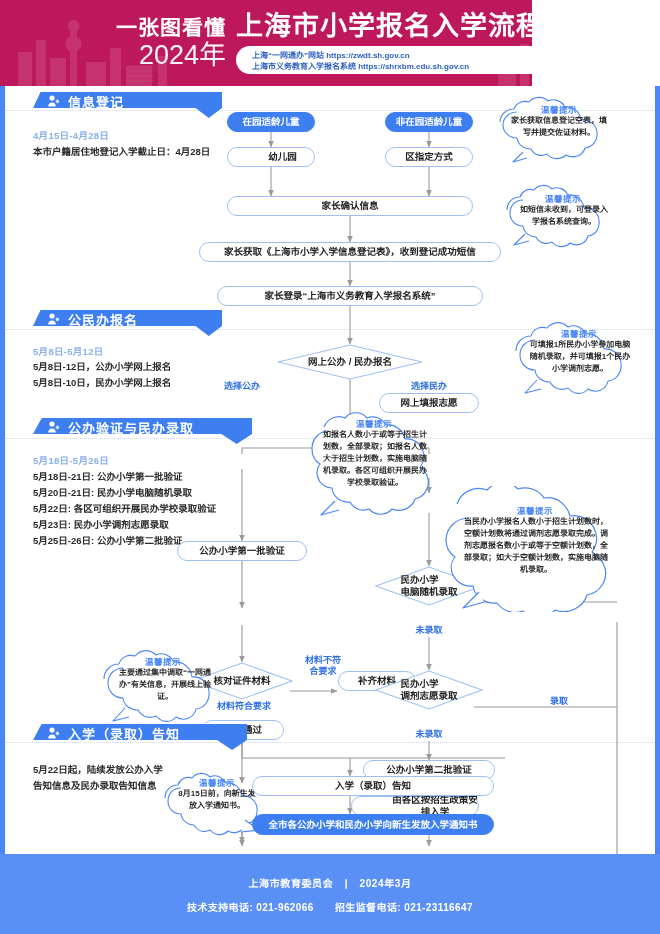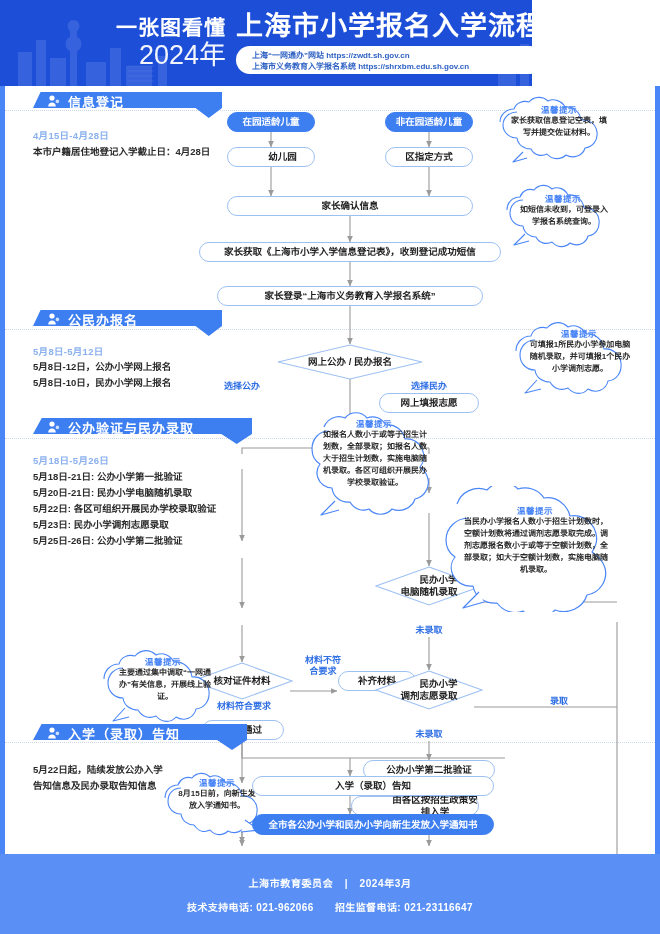--- a/index.html
+++ b/index.html
@@ -11,21 +11,21 @@
     overflow:hidden;
     position:relative;
     color:#222;
     -webkit-font-smoothing:antialiased;
   }
   .page{position:relative;width:660px;height:934px;}
 
   
   .header{
     position:absolute;left:0;top:0;width:532px;height:86px;
-    background:#1d4ed8;
+    background:#be185d;
     overflow:hidden;
   }
   .skyline{position:absolute;left:0;top:0;width:660px;height:86px;opacity:.30;}
   .hdr-inner{
     position:absolute;left:0;top:0;width:660px;height:86px;
     display:flex;align-items:center;justify-content:center;gap:10px;
   }
   .hdr-left{display:flex;flex-direction:column;align-items:flex-end;line-height:1;}
   .hdr-yi{
     font-size:21px;color:#fff;font-weight:700;letter-spacing:1px;
@@ -99,21 +99,21 @@
   }
 
   .diamond{
     position:absolute;box-sizing:border-box;
   }
   .diamond .dshape{
     position:absolute;left:0;top:0;width:100%;height:100%;
   }
   .diamond .dtext{
     position:absolute;left:0;top:0;width:100%;height:100%;
-    display:flex;align-items:center;justify-content:center;text-align:right;
+    display:flex;align-items:center;justify-content:center;text-align:left;
     font-size:9.5px;line-height:1.3;color:#1d1d1d;font-weight:600;
   }
 
   
   .elabel{
     position:absolute;font-size:9px;font-weight:700;color:#2f6fe4;
     line-height:1.25;text-align:center;white-space:nowrap;
   }
   .elabel.two{white-space:normal;}
 
@@ -350,20 +350,21 @@
       </span>
       <span class="blabel">公办验证与民办录取</span>
     </div>
     <div class="sec-date" style="left:28px;top:367px;">5月18日-5月26日</div>
     <div class="sec-note" style="left:28px;top:383px;width:250px;">5月18日-21日: 公办小学第一批验证</div>
     <div class="sec-note" style="left:28px;top:399px;width:250px;">5月20日-21日: 民办小学电脑随机录取</div>
     <div class="sec-note" style="left:28px;top:415px;width:260px;">5月22日: 各区可组织开展民办学校录取验证</div>
     <div class="sec-note" style="left:28px;top:431px;width:250px;">5月23日: 民办小学调剂志愿录取</div>
     <div class="sec-note" style="left:28px;top:447px;width:250px;">5月25日-26日: 公办小学第二批验证</div>
 
+    <div class="node" style="left:172px;top:455px;width:130px;height:20px;">公办小学第一批验证</div>
 
     <div class="diamond" style="left:370px;top:480px;width:108px;height:40px;">
       <svg class="dshape" viewBox="0 0 108 40" preserveAspectRatio="none">
         <polygon points="54,1 107,20 54,39 1,20" fill="#fff" stroke="#9dc0f2" stroke-width="1.1"></polygon>
       </svg>
       <div class="dtext" style="white-space:pre-line;">民办小学
 电脑随机录取</div>
     </div>
 
     <div class="diamond" style="left:186px;top:576px;width:102px;height:38px;">

